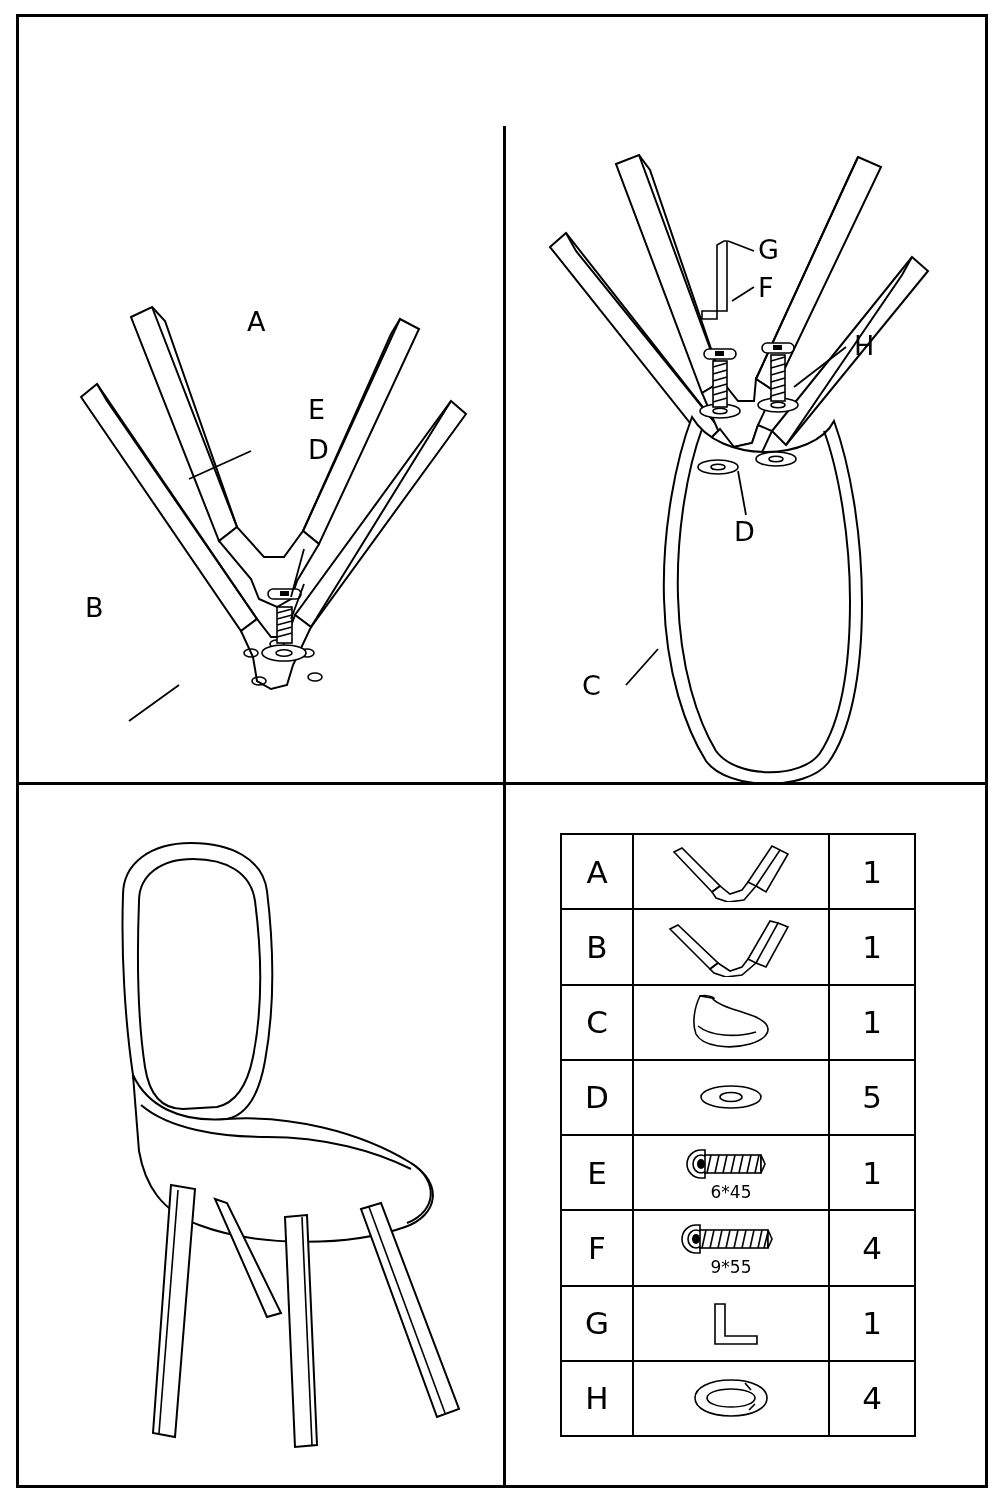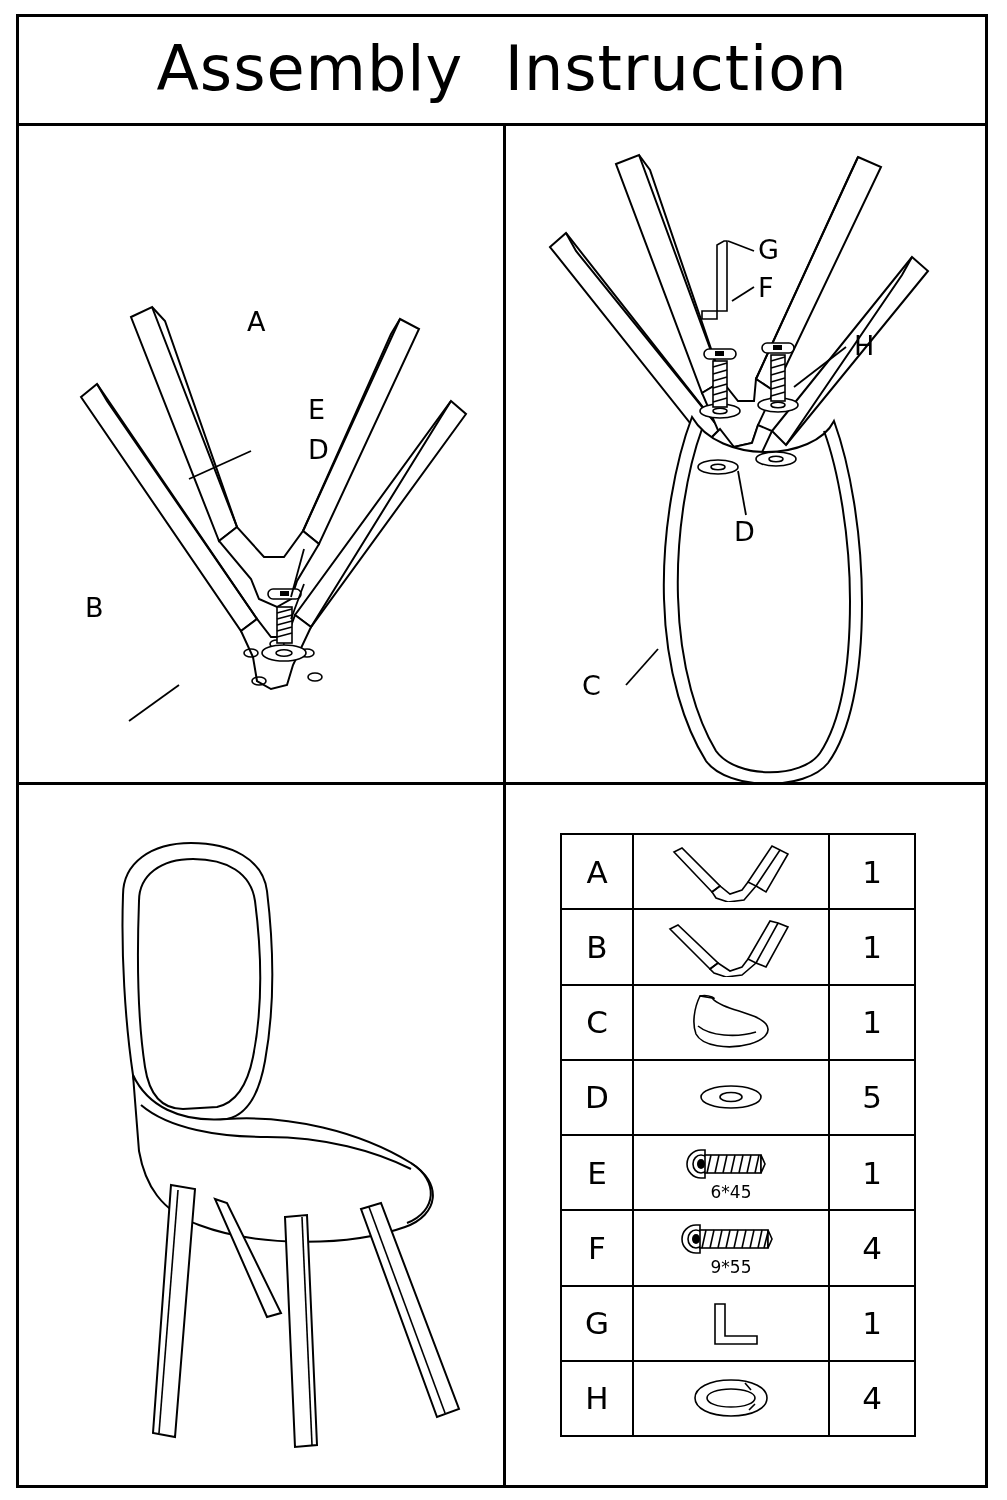--- a/index.html
+++ b/index.html
@@ -157,23 +157,20 @@
     box-sizing: border-box;
   }
 </style>
 </head>
 <body>
 
 <div id="sheet">
 
   <div class="outer-frame"></div>
 
-  <div class="title-bar">
-    <div class="title-text">Assembly  Instruction</div>
-  </div>
 
   <div class="v-divider"></div>
   <div class="h-divider"></div>
 
   <div class="panel" id="panel-step1">
     <svg viewBox="0 0 484 653" xmlns="http://www.w3.org/2000/svg">
       <g class="ln">
 
         <path d="M112 188 L133 178 L218 398 L200 412 Z"></path>
         <path d="M133 178 L146 192 L218 398"></path>

